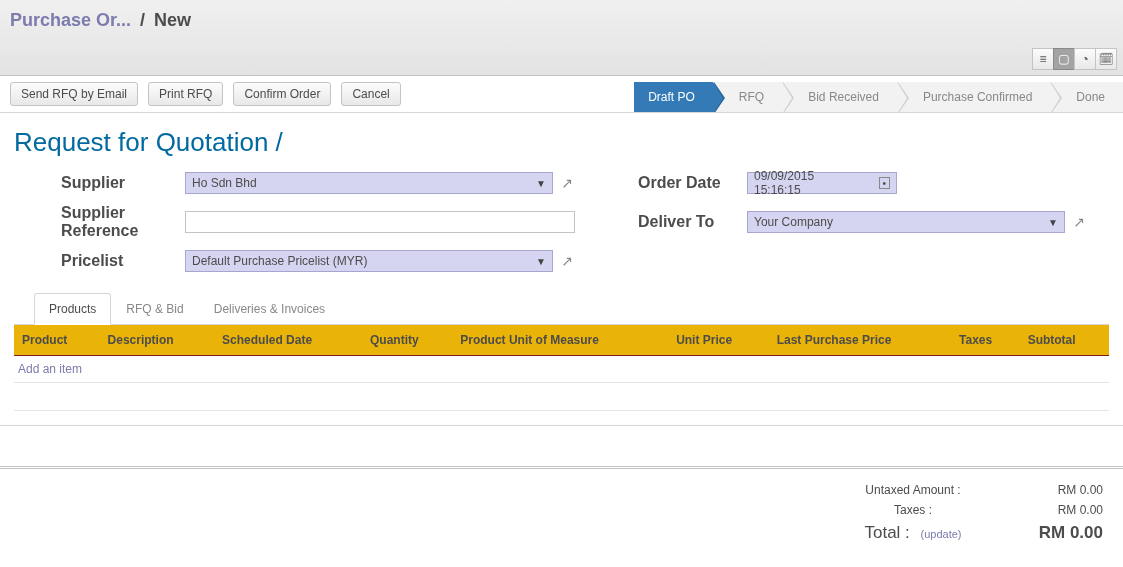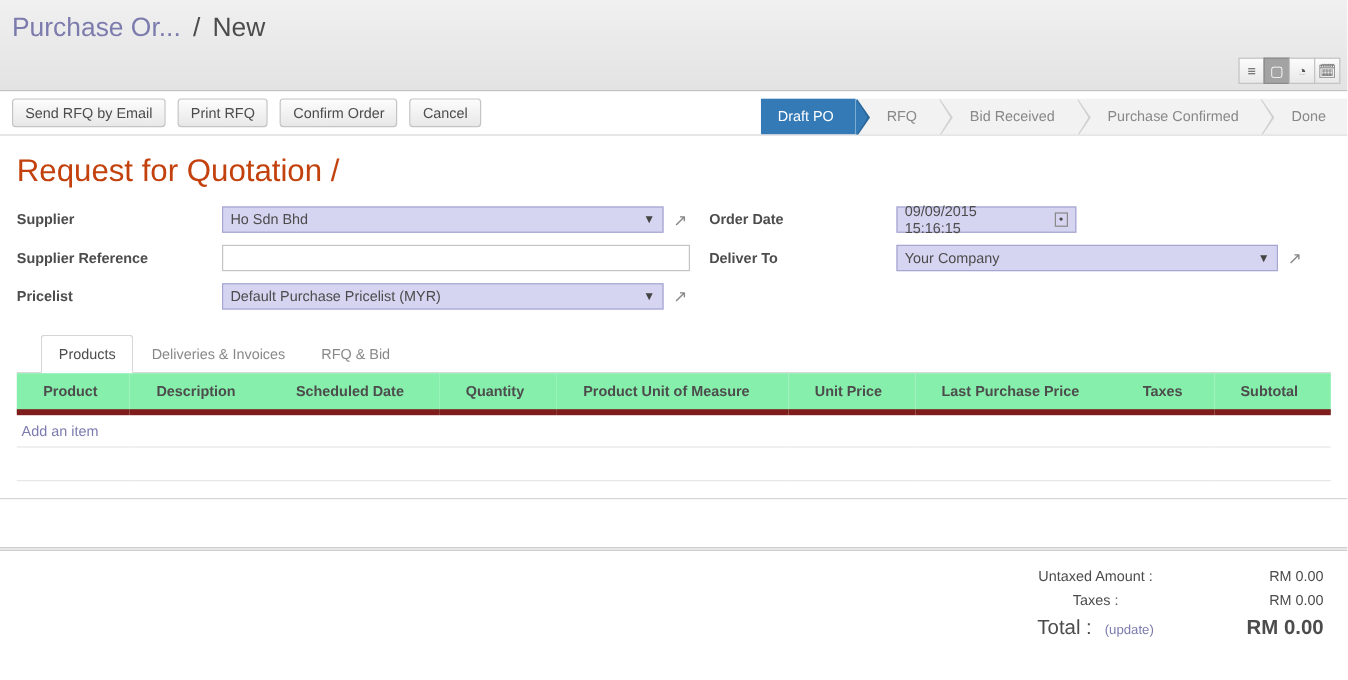--- a/index.html
+++ b/index.html
@@ -6,22 +6,23 @@
   body { font-family: Arial, Helvetica, sans-serif; font-size: 13px; color: #4c4c4c; background: #fff; }
 
   .header-bar {
     background: linear-gradient(#f0f0f0, #e3e3e3);
     border-bottom: 1px solid #c2c2c2;
     height: 76px;
     position: relative;
   }
   .breadcrumb {
     padding: 10px 10px 0 10px;
-    font-size: 22px;
+    font-size: 18px;
     color: #7c7bad;
+    font-weight: bold;
   }
   .breadcrumb .crumb-link { color: #7c7bad; text-decoration: none; }
   .breadcrumb .sep { color: #4c4c4c; margin: 0 4px; }
   .breadcrumb .current { color: #4c4c4c; }
 
   .save-row {
     padding: 10px 10px 8px 10px;
     display: flex;
     align-items: center;
     gap: 6px;
@@ -112,31 +113,31 @@
     background:#337ab7;color:#fff;
   }
   .status-step.active::after{border-left-color:#337ab7;}
   .status-step.active::before{border-left-color:#2b6698;}
 
   .form-body{
     padding:10px 14px 14px 14px;
     border-bottom:1px solid #d6d6d6;
   }
   .page-title{
-    font-size:26px;color:#c2410c;font-weight:normal;
+    font-size:26px;color:#0369a1;font-weight:normal;
     padding:4px 0 14px 0;
   }
   .form-grid{
     display:grid;
     grid-template-columns: 155px 390px 140px 340px;
     row-gap:10px;
     column-gap:16px;
     align-items:center;
   }
-  .form-label{font-weight:bold;font-size:12px;color:#4c4c4c;}
+  .form-label{font-weight:bold;font-size:16px;color:#4c4c4c;margin-left:47px;}
   .input-like{
     display:flex;align-items:center;gap:6px;
   }
   .select-box{
     flex:1;
     height:22px;
     background:#d5d5f2;
     border:1px solid #a6a6d0;
     font-size:12px;
     color:#4c4c4c;
@@ -158,22 +159,22 @@
     padding:0 6px;display:flex;align-items:center;gap:21px;width:150px;cursor:pointer;justify-content:space-between;
   }
 
   .tabs-area{padding:20px 0 0 0;}
   .tabs-list{display:flex;border-bottom:1px solid #d6d6d6;padding-left:20px;}
   .tab{padding:8px 14px;font-size:12px;color:#888;cursor:pointer;border:1px solid transparent;position:relative;top:1px;}
   .tab.active{border:1px solid #d6d6d6;border-bottom:1px solid #fff;border-radius:3px 3px 0 0;background:#fff;color:#4c4c4c;}
 
   .product-table{width:100%;border-collapse:collapse;font-size:12px;}
   .product-table th{
-    text-align:left;padding:8px 22px;
-    background:#86efac;border-bottom:5px solid #7f1d1d;
+    text-align:left;padding:8px 8px;
+    background:#eab308;border-bottom:1px solid #7f1d1d;
     font-weight:bold;color:#4c4c4c;
   }
   .product-table td{padding:6px 4px;border-bottom:1px solid #e6e6e6;}
   .add-item{color:#7c7bad;cursor:pointer;}
 
   .totals-sep{border:none;border-top:3px double #c4c4c4;margin-top:40px;}
   .totals{
     padding:14px 20px 10px 0;
     display:flex;flex-direction:column;align-items:flex-end;font-size:12px;gap:6px;
   }
@@ -260,22 +261,22 @@
       </div>
       <span class="ext-icon">↗</span>
     </div>
     <div></div>
       <div></div>
   </div>
 
   <div class="tabs-area">
     <div class="tabs-list">
       <div class="tab active">Products</div>
+      <div class="tab">RFQ &amp; Bid</div>
       <div class="tab">Deliveries &amp; Invoices</div>
-      <div class="tab">RFQ &amp; Bid</div>
     </div>
 
     <table class="product-table">
       <thead>
         <tr>
           <th>Product</th>
           <th>Description</th>
           <th>Scheduled Date</th>
           <th>Quantity</th>
           <th>Product Unit of Measure</th>

